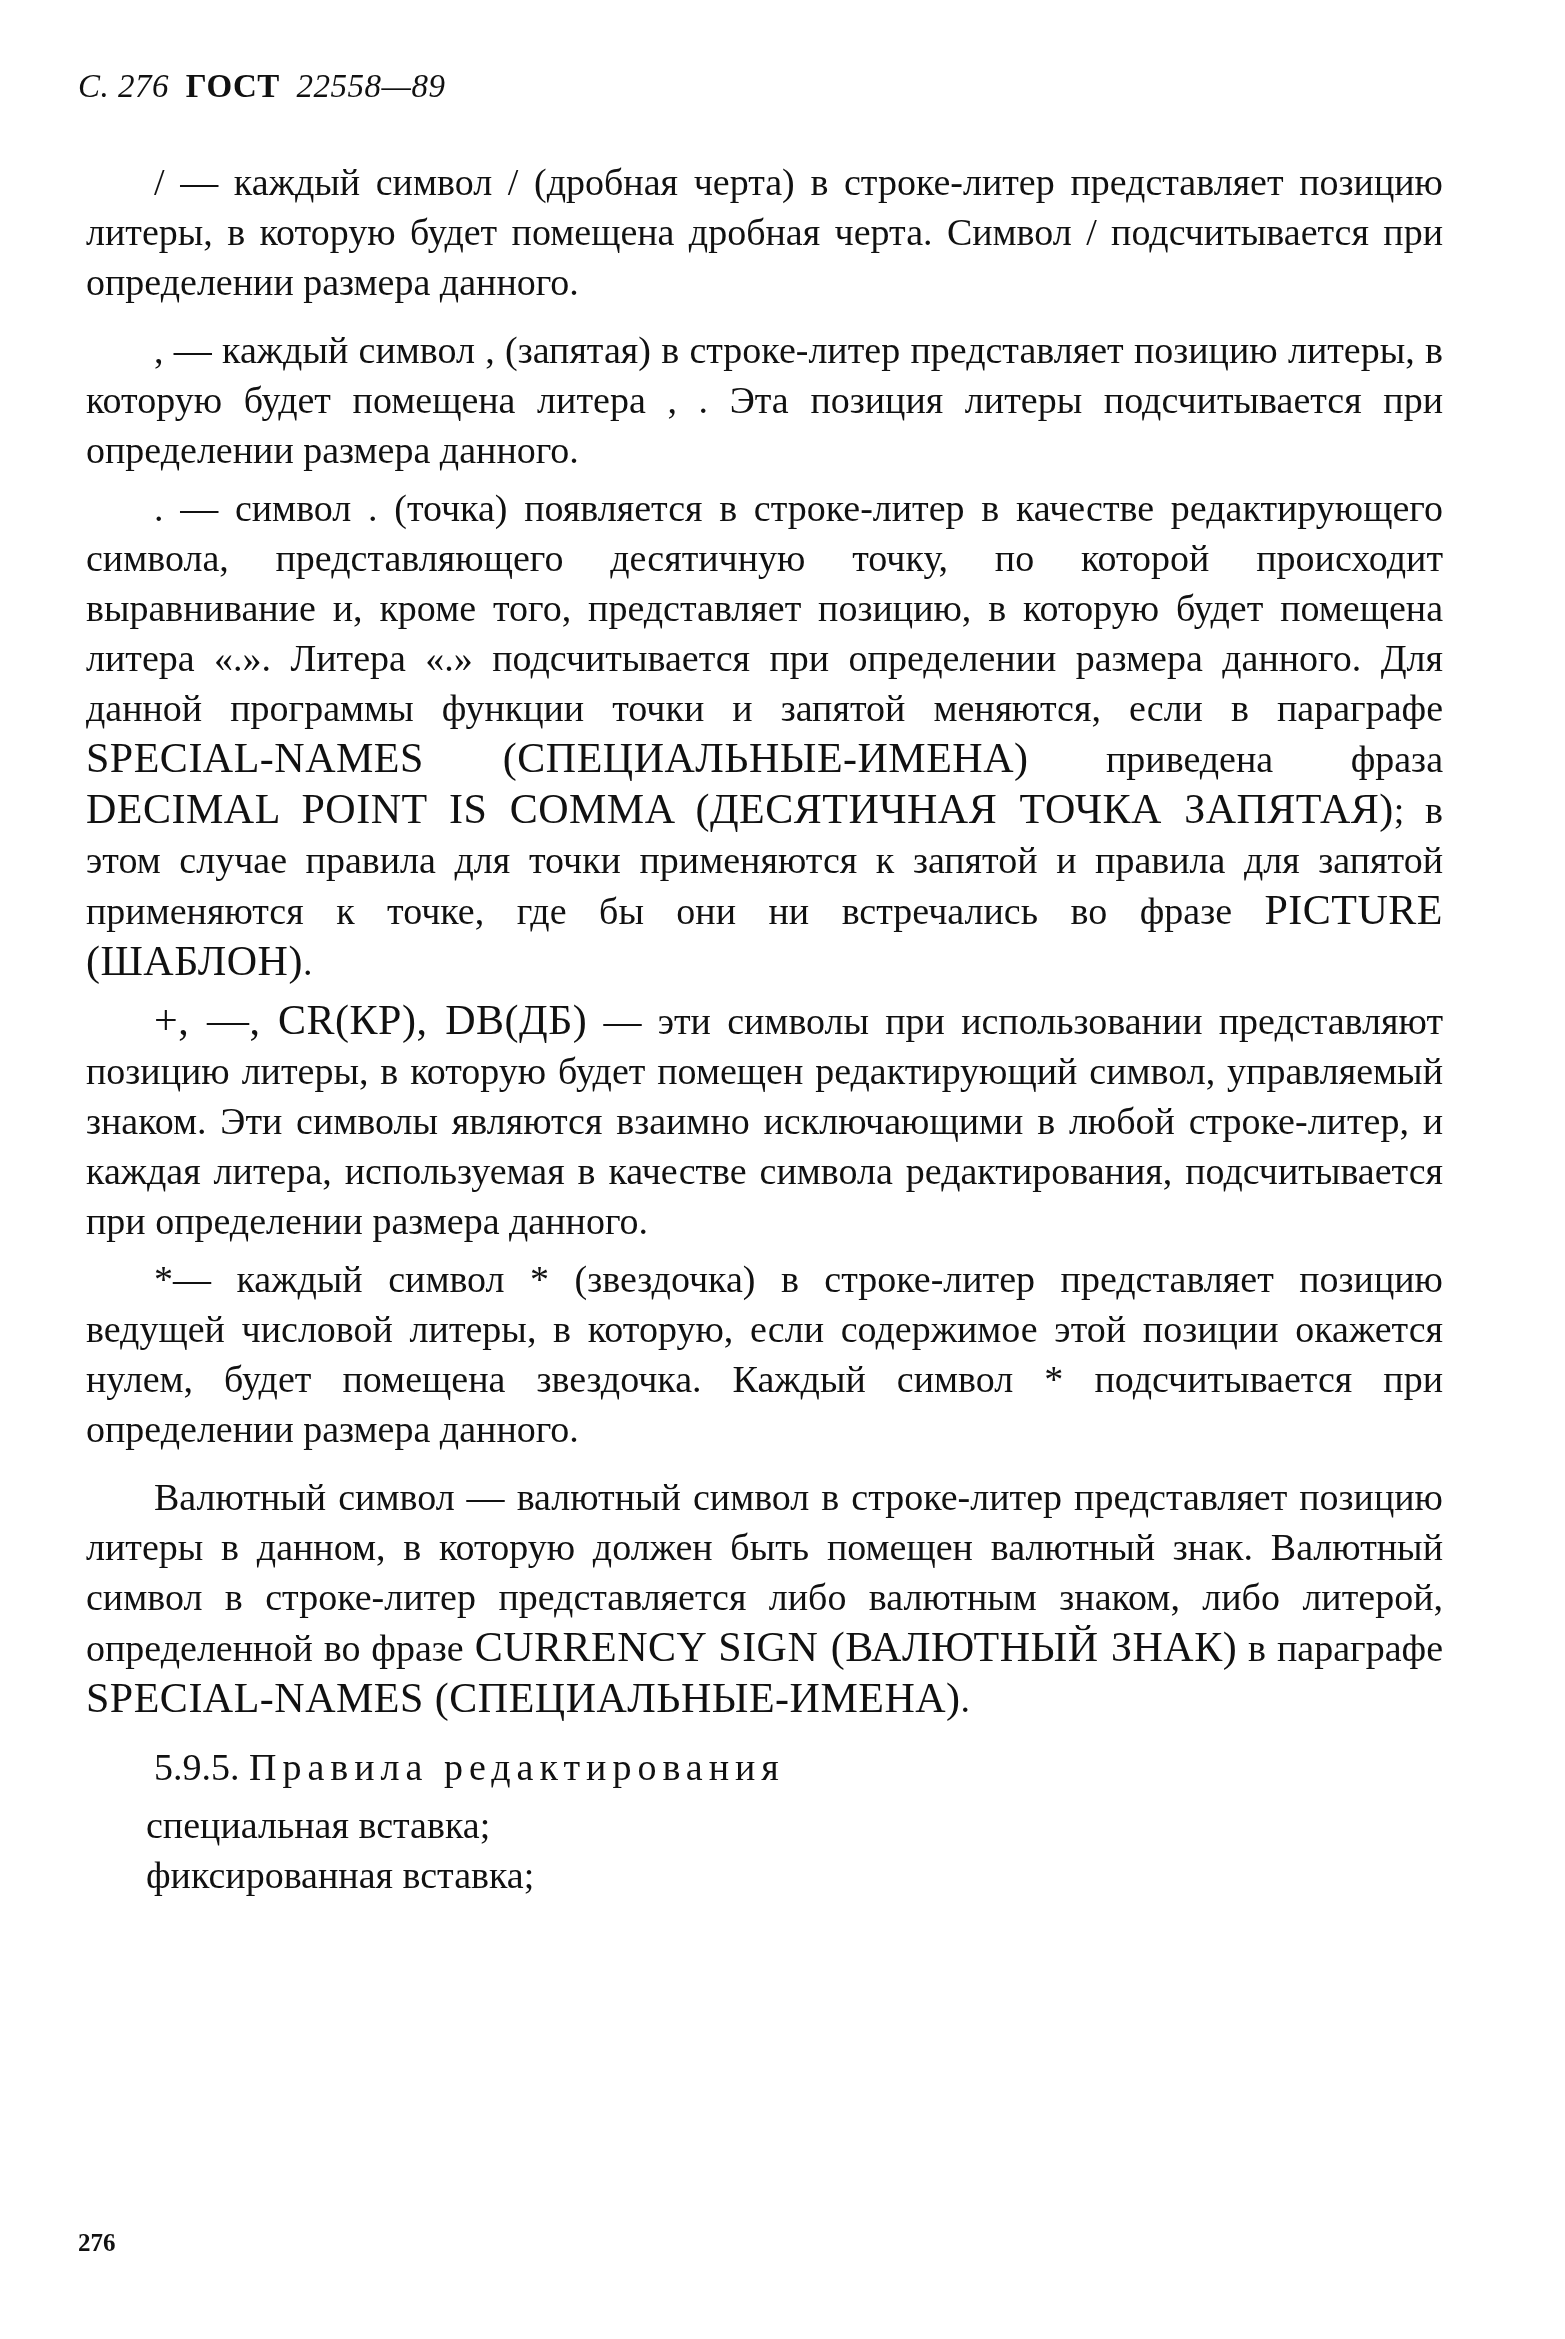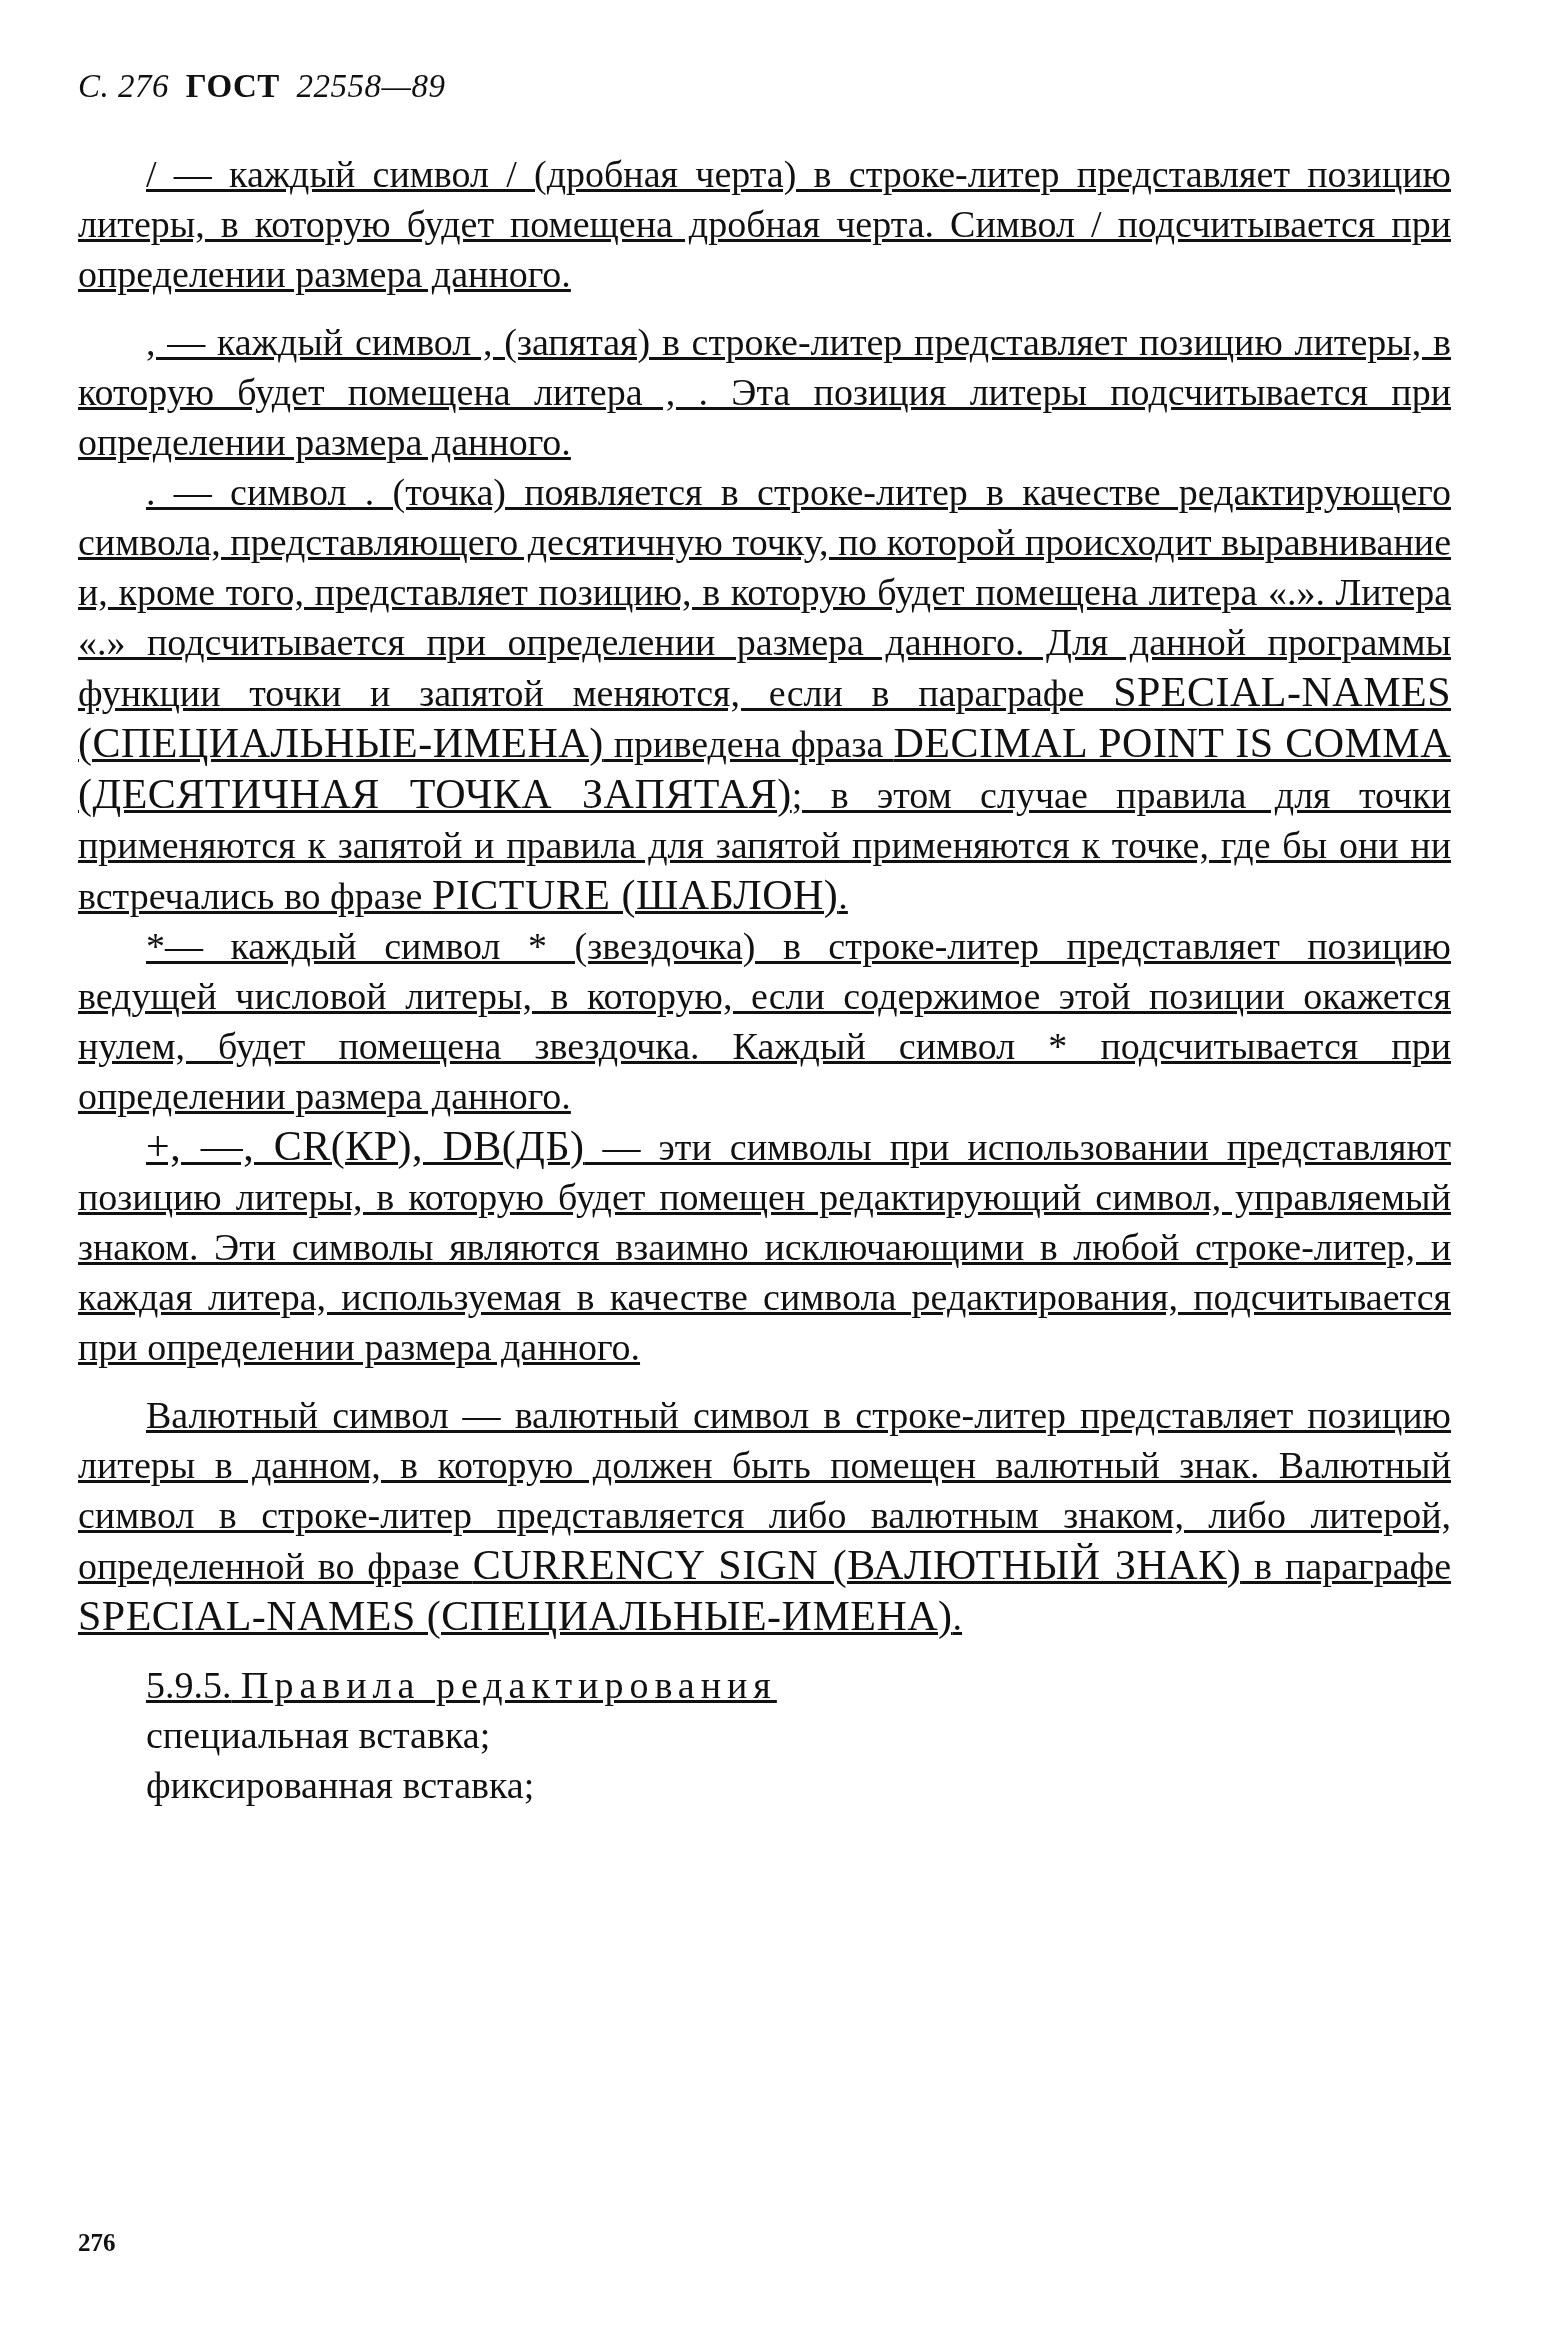--- a/index.html
+++ b/index.html
@@ -2,21 +2,21 @@
 <html><head>
 <meta charset="utf-8">
 <style>
   html, body { margin: 0; padding: 0; background: #ffffff; }
   body { width: 1565px; height: 2339px; position: relative; overflow: hidden; color: #111111;
          font-family: "Liberation Serif", "DejaVu Serif", serif; }
   .page { position: absolute; left: 0; top: 0; width: 1395px; height: 2339px; }
   .header { position: absolute; left: 78px; top: 68px; font-size: 33px; font-style: italic; letter-spacing: 0.5px; }
   .header .gost { font-weight: bold; font-style: normal; margin: 0 8px; }
   .text { position: absolute; left: 78px; width: 1373px; font-size: 38px; line-height: 50px; text-align: justify; }
-  .para { margin: 0; text-indent: 68px; text-decoration: underline; }
+  .para { margin: 8px; text-indent: 68px; }
   .para + .para { margin-top: 0; }
   .gap { margin-top: 18px !important; }
   .caps { font-size: 42px; letter-spacing: 0.5px; }
   .spaced { letter-spacing: 6px; }
   .list { margin: 0; padding: 0; list-style: none; }
   .list li { padding-left: 68px; }
   .footer { position: absolute; left: 78px; top: 2229px; font-size: 25px; font-weight: bold; }
 </style>
 </head>
 <body>
@@ -26,22 +26,22 @@
   <div class="header">
     <span>С. 276</span>
     <span class="gost">ГОСТ</span>
     <span>22558—89</span>
   </div>
 
   <div class="text" style="top:149px;">
     <p class="para">/ — каждый символ / (дробная черта) в строке-литер представляет позицию литеры, в которую будет помещена дробная черта. Символ / подсчитывается при определении размера данного.</p>
     <p class="para gap">, — каждый символ , (запятая) в строке-литер представляет позицию литеры, в которую будет помещена литера , . Эта позиция литеры подсчитывается при определении размера данного.</p>
     <p class="para"><span>. — символ . (точка) появляется в строке-литер в качестве редактирующего символа, представляющего десятичную точку, по которой происходит выравнивание и, кроме того, представляет позицию, в которую будет помещена литера «.». Литера «.» подсчитывается при определении размера данного. Для данной программы функции точки и запятой меняются, если в параграфе </span><span class="caps">SPECIAL-NAMES (СПЕЦИАЛЬНЫЕ-ИМЕНА)</span><span> приведена фраза </span><span class="caps">DECIMAL POINT IS COMMA (ДЕСЯТИЧНАЯ ТОЧКА ЗАПЯТАЯ)</span><span>; в этом случае правила для точки применяются к запятой и правила для запятой применяются к точке, где бы они ни встречались во фразе </span><span class="caps">PICTURE (ШАБЛОН)</span><span>.</span></p>
+    <p class="para"><span class="caps">+, —, CR(КР), DB(ДБ)</span><span> — эти символы при использовании представляют позицию литеры, в которую будет помещен редактирующий символ, управляемый знаком. Эти символы являются взаимно исключающими в любой строке-литер, и каждая литера, используемая в качестве символа редактирования, подсчитывается при определении размера данного.</span></p>
     <p class="para">*— каждый символ * (звездочка) в строке-литер представляет позицию ведущей числовой литеры, в которую, если содержимое этой позиции окажется нулем, будет помещена звездочка. Каждый символ * подсчитывается при определении размера данного.</p>
-    <p class="para"><span class="caps">+, —, CR(КР), DB(ДБ)</span><span> — эти символы при использовании представляют позицию литеры, в которую будет помещен редактирующий символ, управляемый знаком. Эти символы являются взаимно исключающими в любой строке-литер, и каждая литера, используемая в качестве символа редактирования, подсчитывается при определении размера данного.</span></p>
     <p class="para gap"><span>Валютный символ — валютный символ в строке-литер представляет позицию литеры в данном, в которую должен быть помещен валютный знак. Валютный символ в строке-литер представляется либо валютным знаком, либо литерой, определенной во фразе </span><span class="caps">CURRENCY SIGN (ВАЛЮТНЫЙ ЗНАК)</span><span> в параграфе </span><span class="caps">SPECIAL-NAMES (СПЕЦИАЛЬНЫЕ-ИМЕНА)</span><span>.</span></p>
     <p class="para gap"><span>5.9.5.</span> <span class="spaced">Правила редактирования</span></p>
     <ul class="list">
       <li>специальная вставка;</li>
       <li>фиксированная вставка;</li>
     </ul>
   </div>
 
   <div class="footer">276</div>
 </div>

